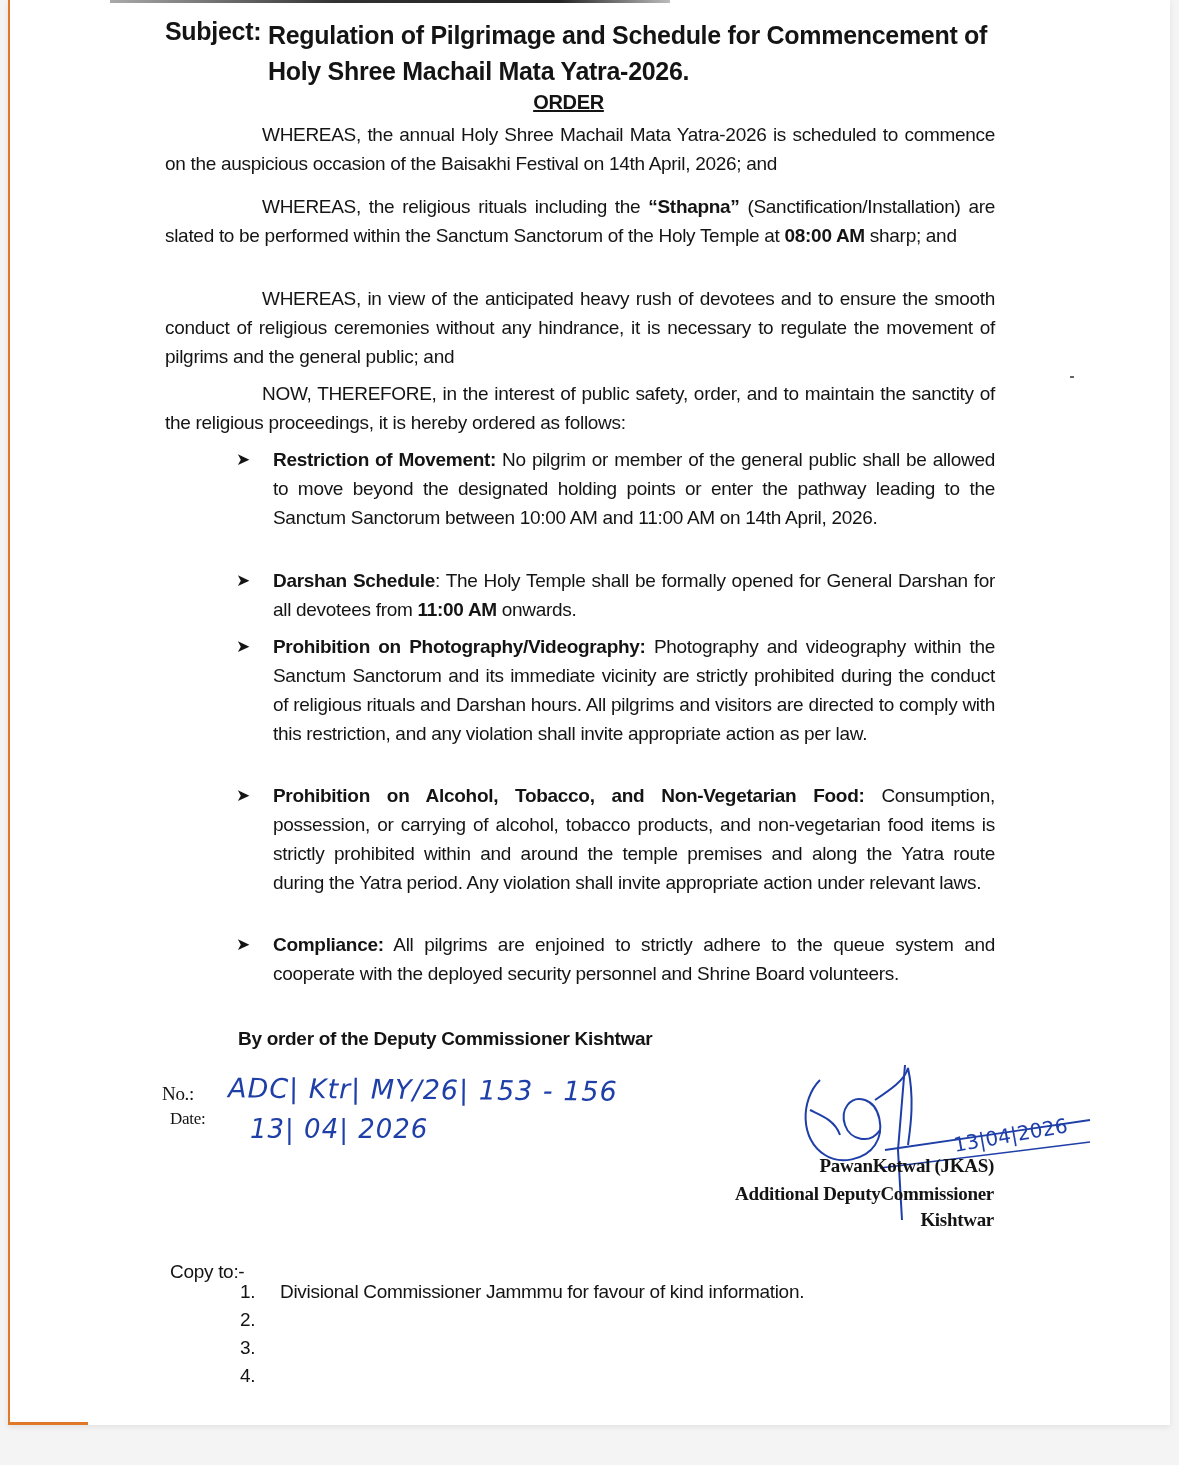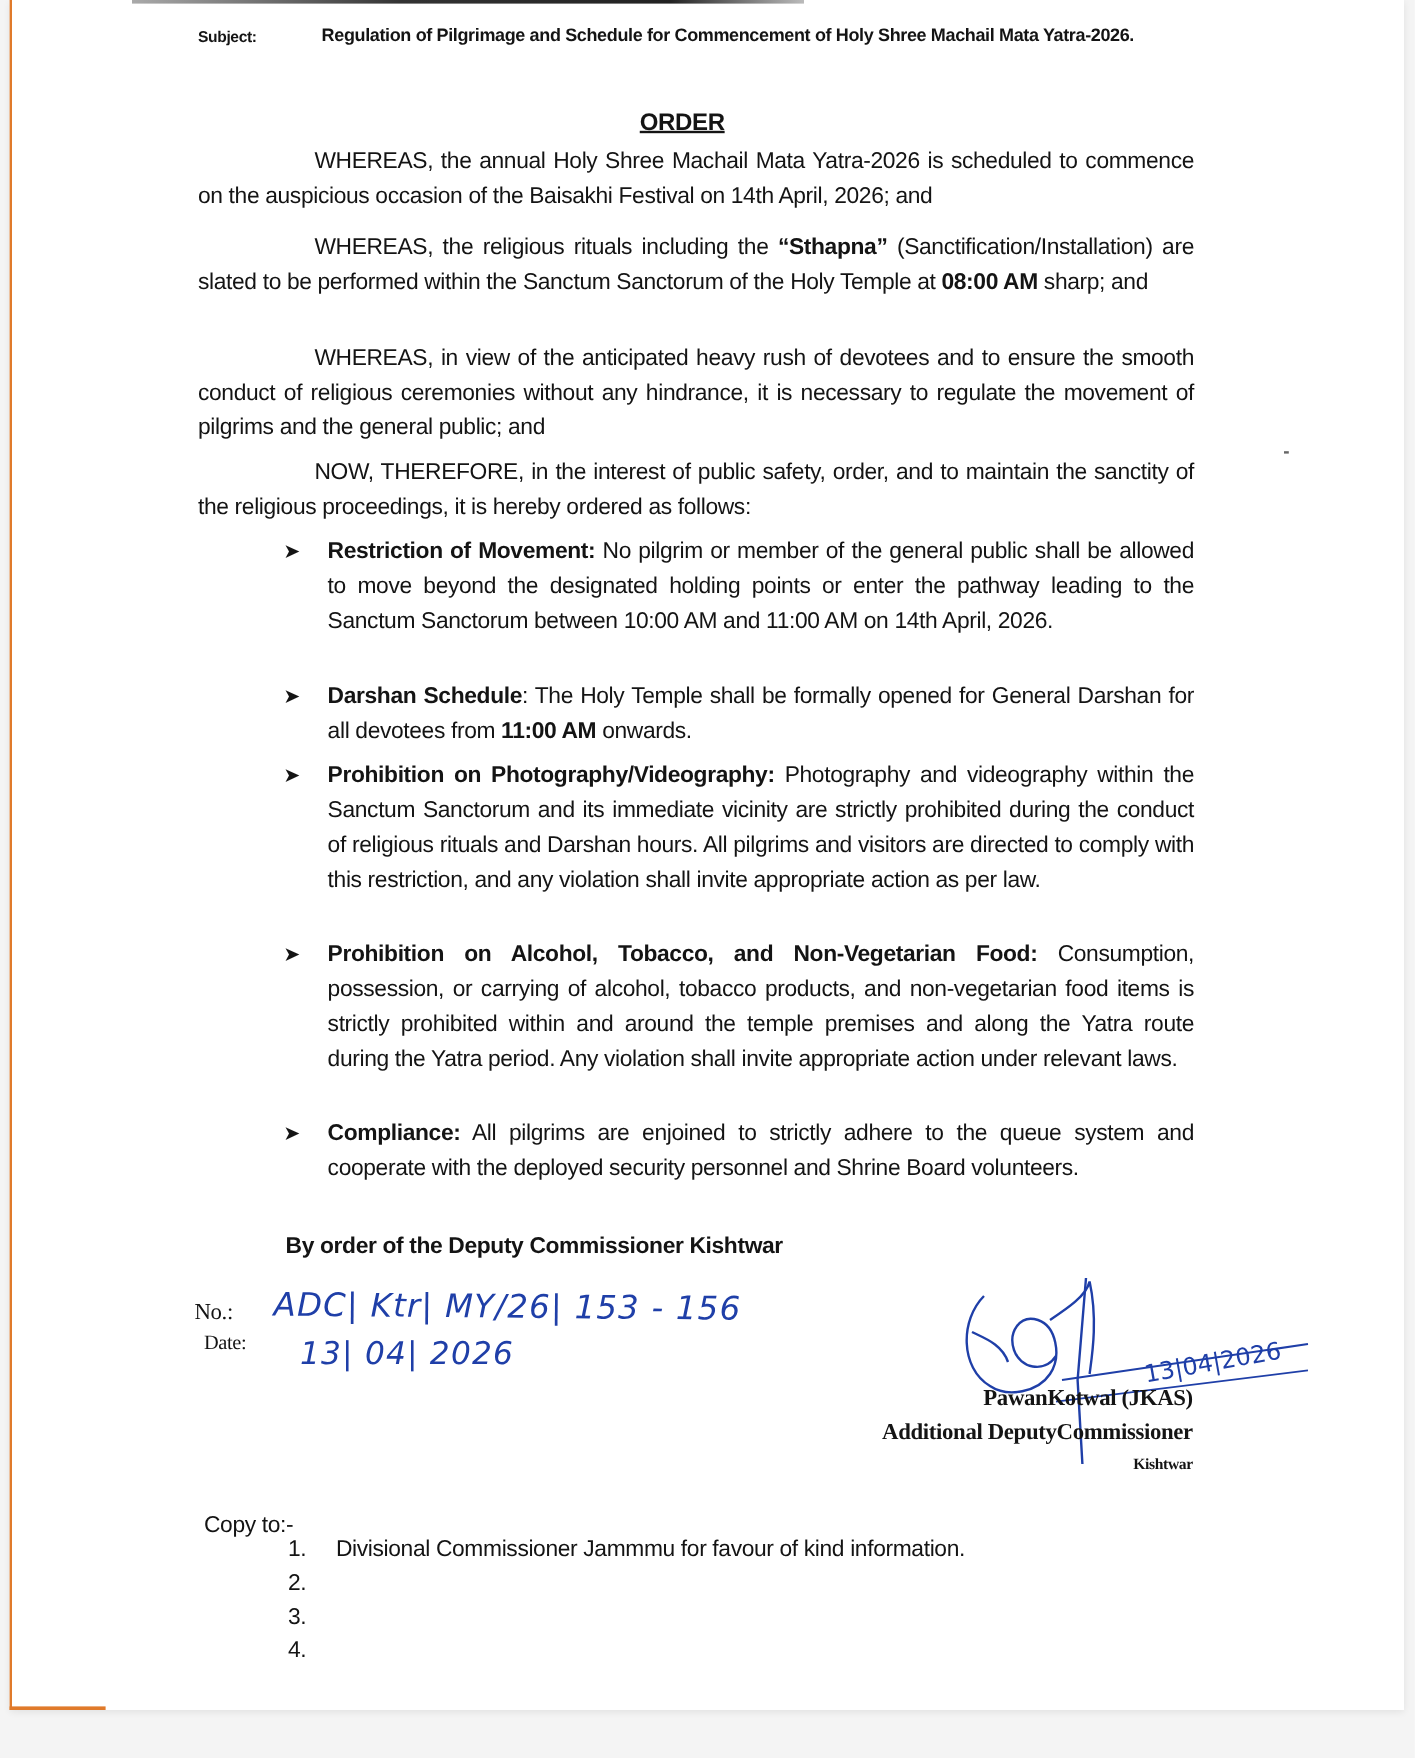--- a/index.html
+++ b/index.html
@@ -28,22 +28,22 @@
       background: #e07a2a;
     }
     .txt {
       position: absolute;
       font-family: "Liberation Sans", sans-serif;
       font-size: 19px;
       line-height: 28px;
       letter-spacing: -0.3px;
     }
     .bold { font-weight: bold; }
-    .subject-label { left: 165px; top: 17px; font-weight: bold; font-size: 13px; }
-    .subject-text { left: 268px; top: 17px; width: 730px; font-weight: bold; font-size: 15px; line-height: 26px; }
+    .subject-label { left: 165px; top: 17px; font-weight: bold; font-size: 25px; }
+    .subject-text { left: 268px; top: 17px; width: 730px; font-weight: bold; font-size: 25px; line-height: 36px; }
     .order-title { left: 0; width: 1137px; top: 88px; text-align: center; font-weight: bold; text-decoration: underline; font-size: 20px; }
     .para {
       left: 165px; width: 830px;
       text-align: justify;
       text-indent: 97px;
       line-height: 29px;
     }
     .p1 { top: 120px; }
     .p2 { top: 192px; }
     .p3 { top: 284px; }
@@ -75,21 +75,21 @@
       position: absolute;
       font-family: "DejaVu Sans", sans-serif;
       color: #1f3fa8;
       font-style: italic;
       letter-spacing: 1px;
     }
     .hand-no { left: 228px; top: 1074px; font-size: 27px; transform: rotate(0.5deg); }
     .hand-date { left: 250px; top: 1114px; font-size: 26px; }
     .sig-name { right: 185px; top: 1152px; font-family: "Liberation Serif", serif; font-weight: bold; font-size: 19px; text-align: right; }
     .sig-title { right: 185px; top: 1180px; font-family: "Liberation Serif", serif; font-weight: bold; font-size: 19px; text-align: right; }
-    .sig-place { right: 185px; top: 1206px; font-family: "Liberation Serif", serif; font-weight: bold; font-size: 13px; text-align: right; }
+    .sig-place { right: 185px; top: 1206px; font-family: "Liberation Serif", serif; font-weight: bold; font-size: 19px; text-align: right; }
     .copy-title { left: 170px; top: 1258px; }
     .copy-list { position: absolute; left: 240px; top: 1278px; width: 800px; }
     .copy-item { position: relative; height: 28px; font-size: 19px; line-height: 28px; letter-spacing: -0.3px; }
     .copy-item .num { position: absolute; left: 0; width: 30px; }
     .copy-item .ctext { position: absolute; left: 40px; }
     .signature-svg { position: absolute; left: 780px; top: 1060px; }
     .dot1 { position: absolute; left: 1070px; top: 376px; width: 4px; height: 2px; background: #666; }
   </style>
 </head>
 <body>

